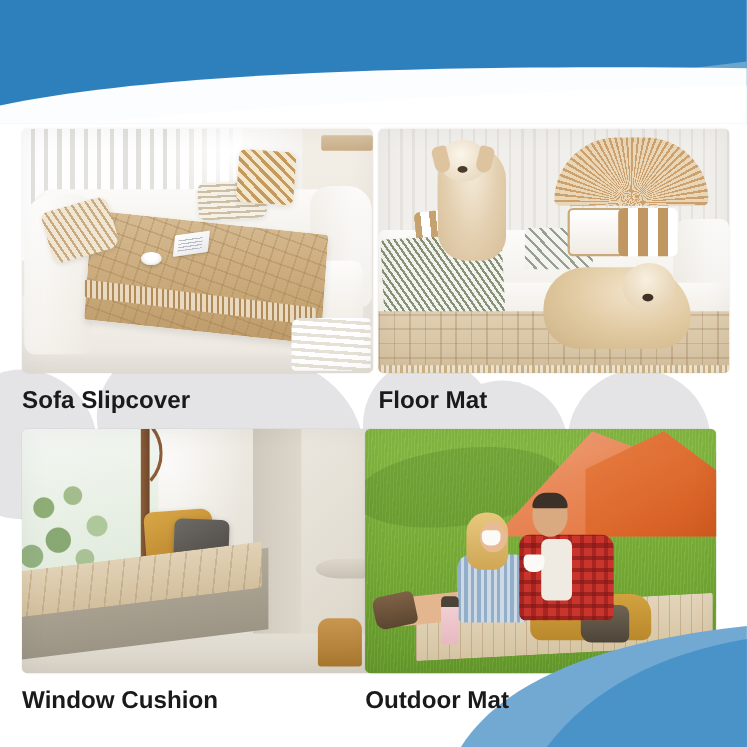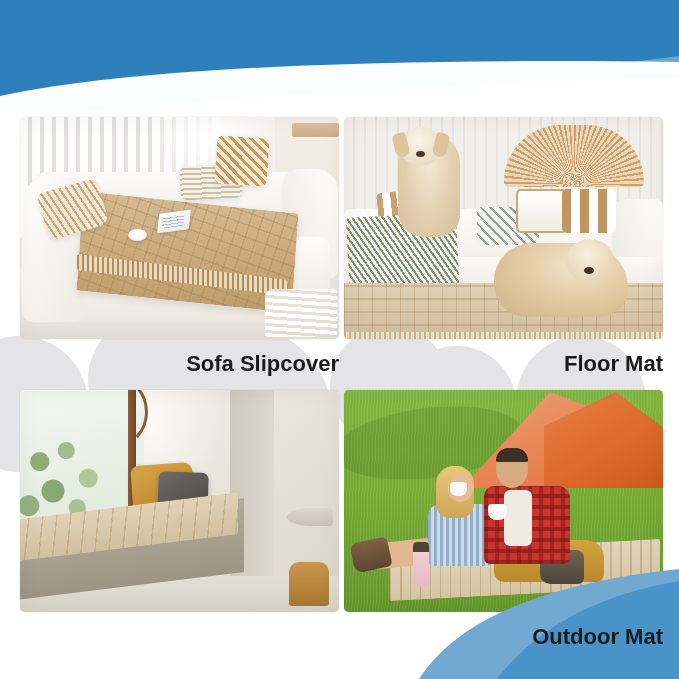--- a/index.html
+++ b/index.html
@@ -81,45 +81,45 @@
     height: 567px;
   }
   .cell {
     position: absolute;
     width: 319px;
     height: 272px;
   }
   .cell-tl { left: 20px;  top: 5px;   }
   .cell-tr { left: 344px; top: 5px;   }
   .cell-bl { left: 20px;  top: 278px; }
-  .cell-br { left: 344px; top: 278px; }
+  .cell-br { left: 332px; top: 278px; }
 
   .photo {
     position: relative;
     width: 319px;
     height: 222px;
     border-radius: 5px;
     overflow: hidden;
     background: #f2efea;
     box-shadow: 0 0 0 1px rgba(0,0,0,0.03);
   }
   .caption {
     position: relative;
     width: 319px;
     height: 50px;
     line-height: 50px;
-    text-align: right;
+    text-align: left;
     color: #1a1a1a;
     font-family: "Liberation Sans", sans-serif;
     font-weight: bold;
     font-size: 22px;
     white-space: nowrap;
     z-index: 5;
   }
-  .cap-right { text-align: right; }
+  .cap-right { text-align: left; }
 
   
   .p1 { background: linear-gradient(170deg,#f7f5f2 0%, #efece6 55%, #e7e2da 100%); }
   .p1-wallblinds {
     position: absolute; left: 0; top: 0; width: 200px; height: 120px;
     background: repeating-linear-gradient(90deg,#ffffff 0px,#ffffff 8px,#e2e0dc 8px,#e2e0dc 12px);
     opacity: .95;
   }
   .p1-winglow {
     position: absolute; left: 140px; top: 0px; width: 130px; height: 95px;
@@ -613,20 +613,21 @@
         <div class="p3-frame-v"></div>
         <div class="p3-floor"></div>
         <div class="p3-sidetable"></div>
         <div class="p3-stool"></div>
         <div class="p3-bench"></div>
         <div class="p3-pillow-gold"></div>
         <div class="p3-pillow-gray"></div>
         <div class="p3-cushion"></div>
         <div class="vig"></div>
       </div>
+      <div class="caption">Window Cushion</div>
     </div>
 
     <div class="cell cell-br">
       <div class="photo p4">
         <div class="p4-grass"></div>
         <div class="p4-shadow"></div>
         <div class="p4-tent"></div>
         <div class="p4-tent-dark"></div>
         <div class="p4-mat"></div>
         <div class="p4-woman-leg"></div>

